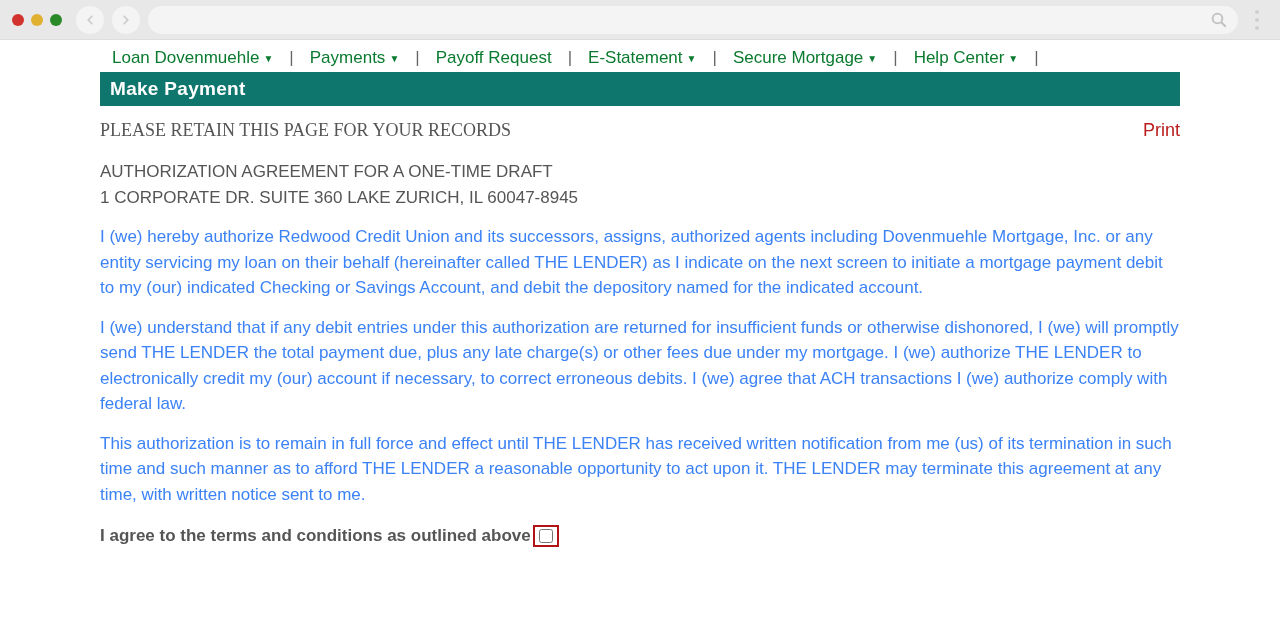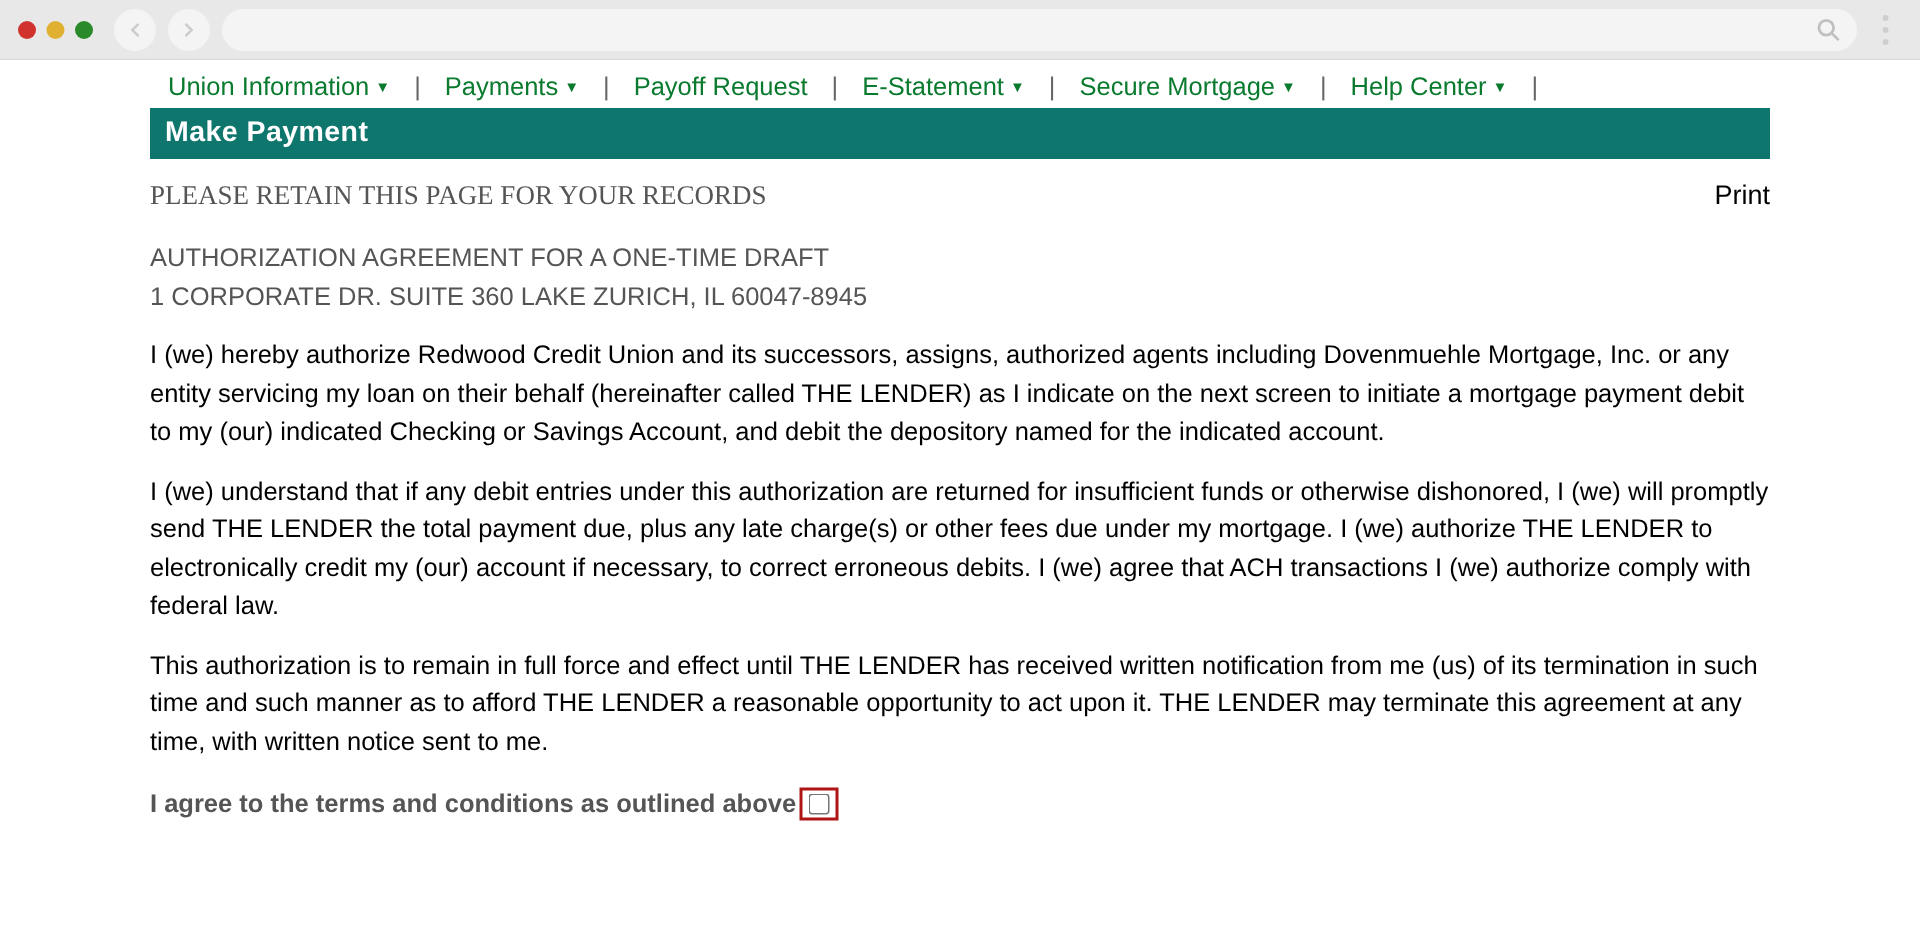--- a/index.html
+++ b/index.html
@@ -44,24 +44,24 @@
 
   
   .banner {
     background: #0f766e; color:#fff; font-weight:bold; font-size:19px;
     padding: 6px 10px; letter-spacing: .3px;
   }
 
   
   .row1 { display:flex; justify-content:space-between; align-items:baseline; margin-top: 14px; }
   .retain { color:#555; font-size:18px;font-family:Liberation Serif, serif; }
-  .print { color:#000000; font-size:18px; cursor:pointer; }
+  .print { color:#b91c1c; font-size:18px; cursor:pointer; }
 
   .block { margin-top: 18px; color:#555; font-size:17px; line-height: 1.5; }
-  .para { margin-top: 14px; color:#000000; font-size:17px; line-height: 1.5; }
+  .para { margin-top: 14px; color:#3b82f6; font-size:17px; line-height: 1.5; }
 
   .agree-row { margin-top: 18px; font-weight:bold; color:#555; font-size:17px; display:flex; align-items:center; }
   .agree-box {
     display:inline-flex; align-items:center; justify-content:center;
     border: 2px solid #b01515; padding: 2px 4px; margin-left:2px;
   }
   .agree-box input { width:14px; height:14px; cursor:pointer; }
 
   .arrow-svg { width:14px; height:14px; fill:#ccc; }
 </style>
@@ -95,21 +95,21 @@
       <span></span>
       <span></span>
   </div>
 </div>
 
 <div class="viewport">
   <div class="container">
 
     <div class="top-nav">
       <div class="nav-item">
-        <span>Union Information</span>
+        <span>Loan Dovenmuehle</span>
         <span class="caret">▼</span>
       </div>
       <span class="nav-sep">|</span>
       <div class="nav-item">
         <span>Payments</span>
         <span class="caret">▼</span>
       </div>
       <span class="nav-sep">|</span>
       <div class="nav-item">
         <span>Payoff Request</span>

